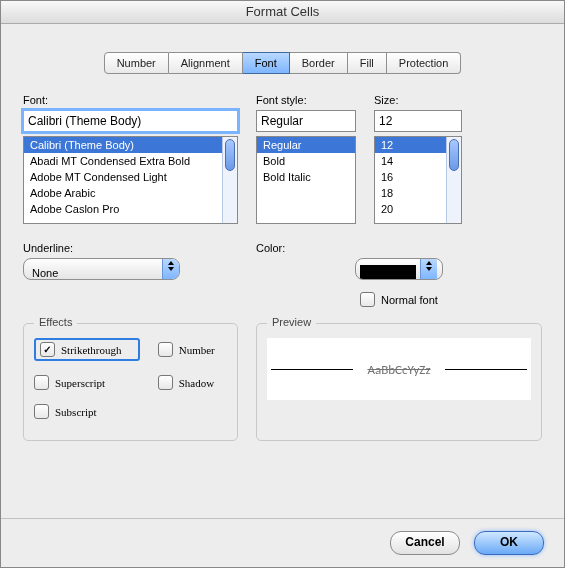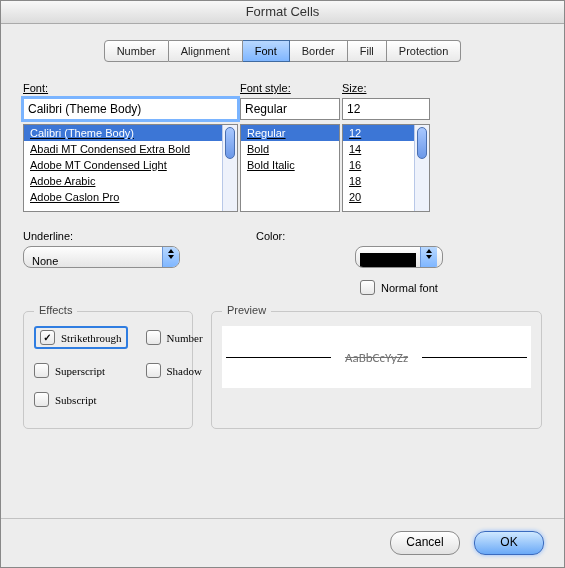--- a/index.html
+++ b/index.html
@@ -25,20 +25,21 @@
     text-align: center;
     font-size: 13px;
     color: #333;
     background: linear-gradient(#f8f8f8, #dcdcdc);
     border-bottom: 1px solid #aaa;
   }
   .body {
     flex: 1;
     padding: 16px 22px 0 22px;
     position: relative;
+    margin-top: 12px;
   }
   
   .tabs {
     display: flex;
     justify-content: center;
     margin-bottom: 20px;
   }
   .tab {
     background: linear-gradient(#ffffff, #e9e9e9);
     border: 1px solid #8f8f8f;
@@ -51,21 +52,21 @@
   }
   .tab + .tab { border-left: none; }
   .tab:first-child { border-radius: 4px 0 0 4px; }
   .tab:last-child  { border-radius: 0 4px 4px 0; }
   .tab.active {
     background: linear-gradient(#b8d8ff, #7fb6ff);
     border-color: #3f6aa0;
     color: #000;
   }
   
-  .row { display: flex; gap: 2px; text-decoration: underline; }
+  .row { display: flex; gap: 18px; }
   .label { font-size: 11px; margin-bottom: 4px; display:block; }
   .col-font  { width: 215px; }
   .col-style { width: 100px; }
   .col-size  { width: 88px; }
   .text-input {
     width: 100%;
     box-sizing: border-box;
     border: 1px solid #888;
     font-size: 12px;
     padding: 3px 4px;
@@ -166,21 +167,21 @@
   }
   .group > .legend {
     position: absolute;
     top: -8px; left: 10px;
     background: #ededed;
     padding: 0 5px;
     font-size: 11px;
     color: #444;
   }
   .effects {
-    width: 170px;
+    width: 215px;
     height: 118px;
   }
   .effects-grid {
     display: grid;
     grid-template-columns: auto auto;
     column-gap: 18px;
     row-gap: 14px;
     margin-top: 4px;
     font-family: Liberation Serif, serif;
   }
@@ -214,20 +215,21 @@
   
   .footer {
     height: 48px;
     border-top: 1px solid #c2c2c2;
     display: flex;
     justify-content: flex-end;
     align-items: center;
     gap: 14px;
     padding: 0 20px;
     background: #ededed;
+    font-weight: bold;
   }
   .btn {
     min-width: 68px;
     height: 22px;
     border-radius: 11px;
     border: 1px solid #8a8a8a;
     background: linear-gradient(#ffffff, #e2e2e2);
     font-size: 12px;
     text-align: center;
     line-height: 20px;

